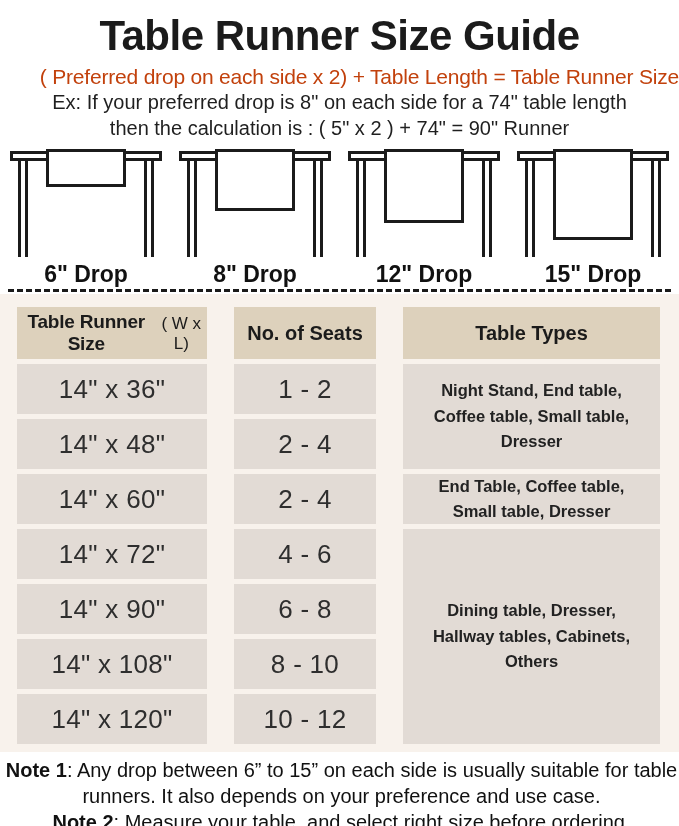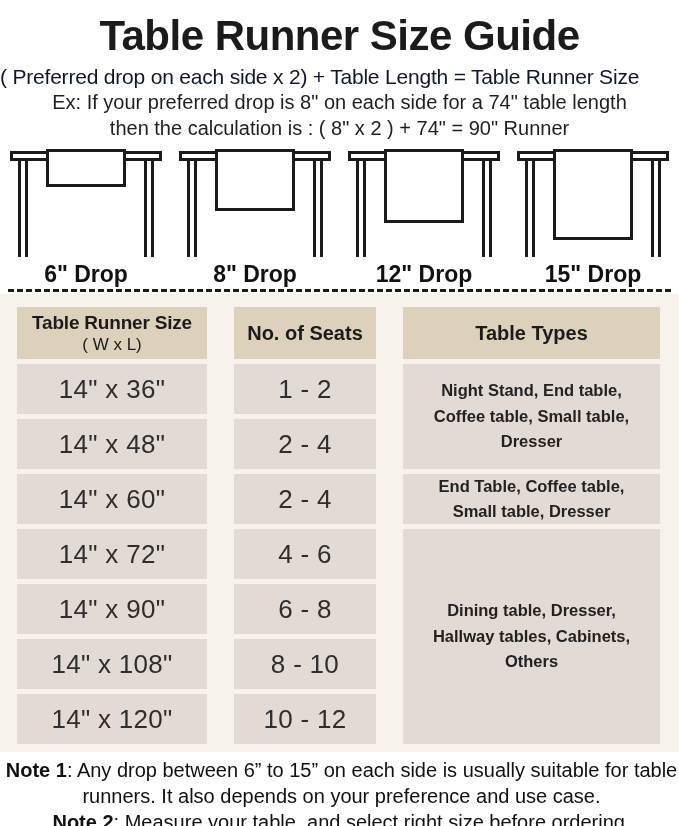--- a/index.html
+++ b/index.html
@@ -7,21 +7,21 @@
     --data-cell-bg:#e2dbd5;
     --band-bg:#f8f2ec;
     --ink:#1b1b1b;
   }
   *{box-sizing:border-box;margin:0;padding:0}
   html,body{width:679px;background:#fff;font-family:"Liberation Sans","DejaVu Sans",sans-serif;color:var(--ink)}
   body{height:826px;overflow:hidden}
 
   
   .title{font-size:42px;font-weight:800;text-align:center;padding-top:13px;letter-spacing:-.5px;line-height:1.1}
-  .formula{font-size:21px;text-align:left;margin-top:6px;letter-spacing:-.2px;color:#0f172a}
+  .formula{font-size:21px;text-align:right;margin-top:6px;letter-spacing:-.2px;color:#c2410c}
   .exline{font-size:20px;text-align:center;line-height:1.3;color:#1f1f1f}
 
   
   .figs{display:flex;justify-content:space-between;padding:0 10px;margin-top:8px;height:110px}
   .fig{position:relative;width:152px;height:110px}
   .tabletop{position:absolute;top:2px;left:0;right:0;height:10px;background:#fff;border:3px solid var(--ink);z-index:2}
   .leg{position:absolute;top:12px;width:10px;height:96px;border-left:3px solid var(--ink);border-right:3px solid var(--ink);z-index:1}
   .leg.l{left:8px}.leg.r{right:8px}
   .runner{position:absolute;left:36px;width:80px;top:0;background:#fff;border:3px solid var(--ink);z-index:3}
   .fig-1 .runner{height:38px}
@@ -31,21 +31,21 @@
   .drop-labels{display:flex;justify-content:space-between;padding:0 10px;height:30px;align-items:center}
   .drop-labels .dl{width:152px;text-align:center;font-size:23px;font-weight:700;color:#111}
   .dash-sep{border:0;border-top:3px dashed #1a1a1a;margin:0 8px}
 
   
   .band{background:var(--band-bg);padding:13px 0 8px 0;margin-top:2px}
   .grid{display:grid;margin-left:17px;width:643px;
         grid-template-columns:190px 142px 257px;
         grid-template-rows:52px repeat(7,50px);
         column-gap:27px;row-gap:5px}
-  .hcell{background:var(--header-cell-bg);display:flex;flex-direction:column;align-items:center;justify-content:center;text-align:center}
+  .hcell{background:var(--header-cell-bg);display:flex;flex-direction:row;align-items:center;justify-content:center;text-align:center}
   .hcell .h-main{font-size:19px;font-weight:700;letter-spacing:-.2px}
   .hcell .h-sub{font-size:17px;font-weight:400;margin-top:1px}
   .hcell.single{font-size:20px;font-weight:700}
   .cell{background:var(--data-cell-bg);display:flex;align-items:center;justify-content:center;font-size:26px;font-weight:400;color:#2e2e2e;letter-spacing:.3px}
   .tg{background:var(--data-cell-bg);display:flex;align-items:center;justify-content:center;text-align:center;font-size:16.5px;font-weight:700;line-height:1.55;color:#222}
   .c1{grid-column:1}.c2{grid-column:2}.c3{grid-column:3}
   .r1{grid-row:1}.r2{grid-row:2}.r3{grid-row:3}.r4{grid-row:4}.r5{grid-row:5}.r6{grid-row:6}.r7{grid-row:7}.r8{grid-row:8}
   .tg1{grid-row:2 / span 2;padding:0 30px}
   .tg2{grid-row:4;padding:12px 16px}
   .tg3{grid-row:5 / span 4;padding:0 21px}
@@ -54,21 +54,21 @@
   .notes{padding:5px 0 0 4px;text-align:center;font-size:20px;line-height:1.3;color:#111}
   .notes strong{font-weight:700}
 </style>
 </head>
 <body>
 
 <header>
   <h1 class="title">Table Runner Size Guide</h1>
   <div class="formula">( Preferred drop on each side x 2) + Table Length = Table Runner Size</div>
   <div class="exline">Ex: If your preferred drop is 8" on each side for a 74" table length</div>
-  <div class="exline">then the calculation is : ( 8" x 2 ) + 74" = 90" Runner</div>
+  <div class="exline">then the calculation is : ( 5" x 2 ) + 74" = 90" Runner</div>
 </header>
 
 <div class="figs">
   <div class="fig fig-1">
     <div class="runner"></div>
     <div class="tabletop"></div>
     <div class="leg l"></div>
     <div class="leg r"></div>
   </div>
   <div class="fig fig-2">

